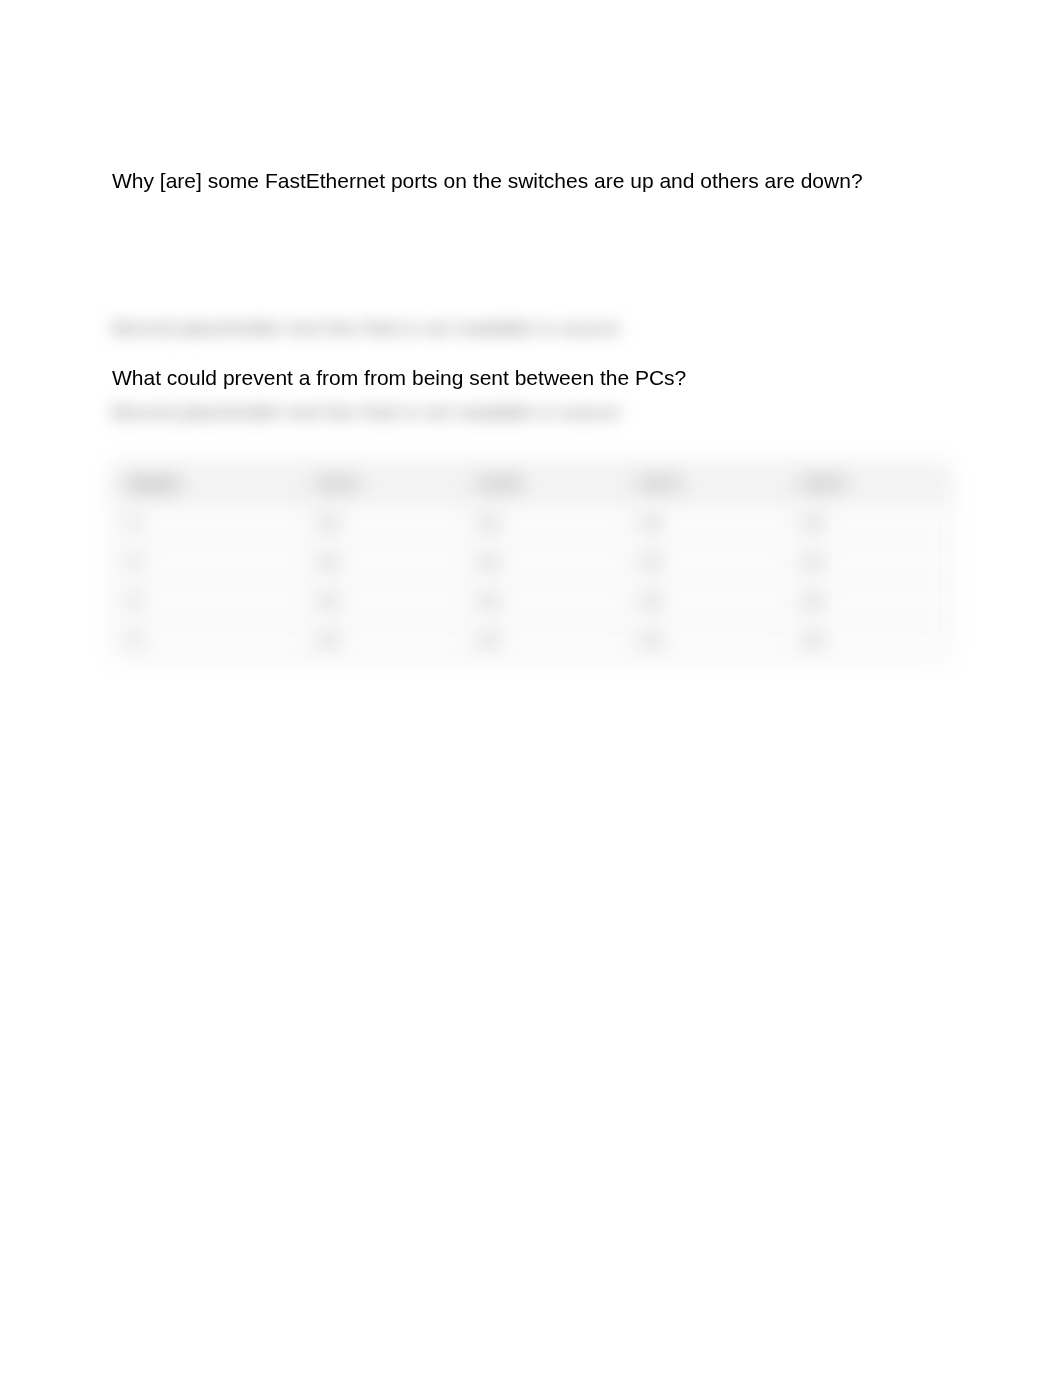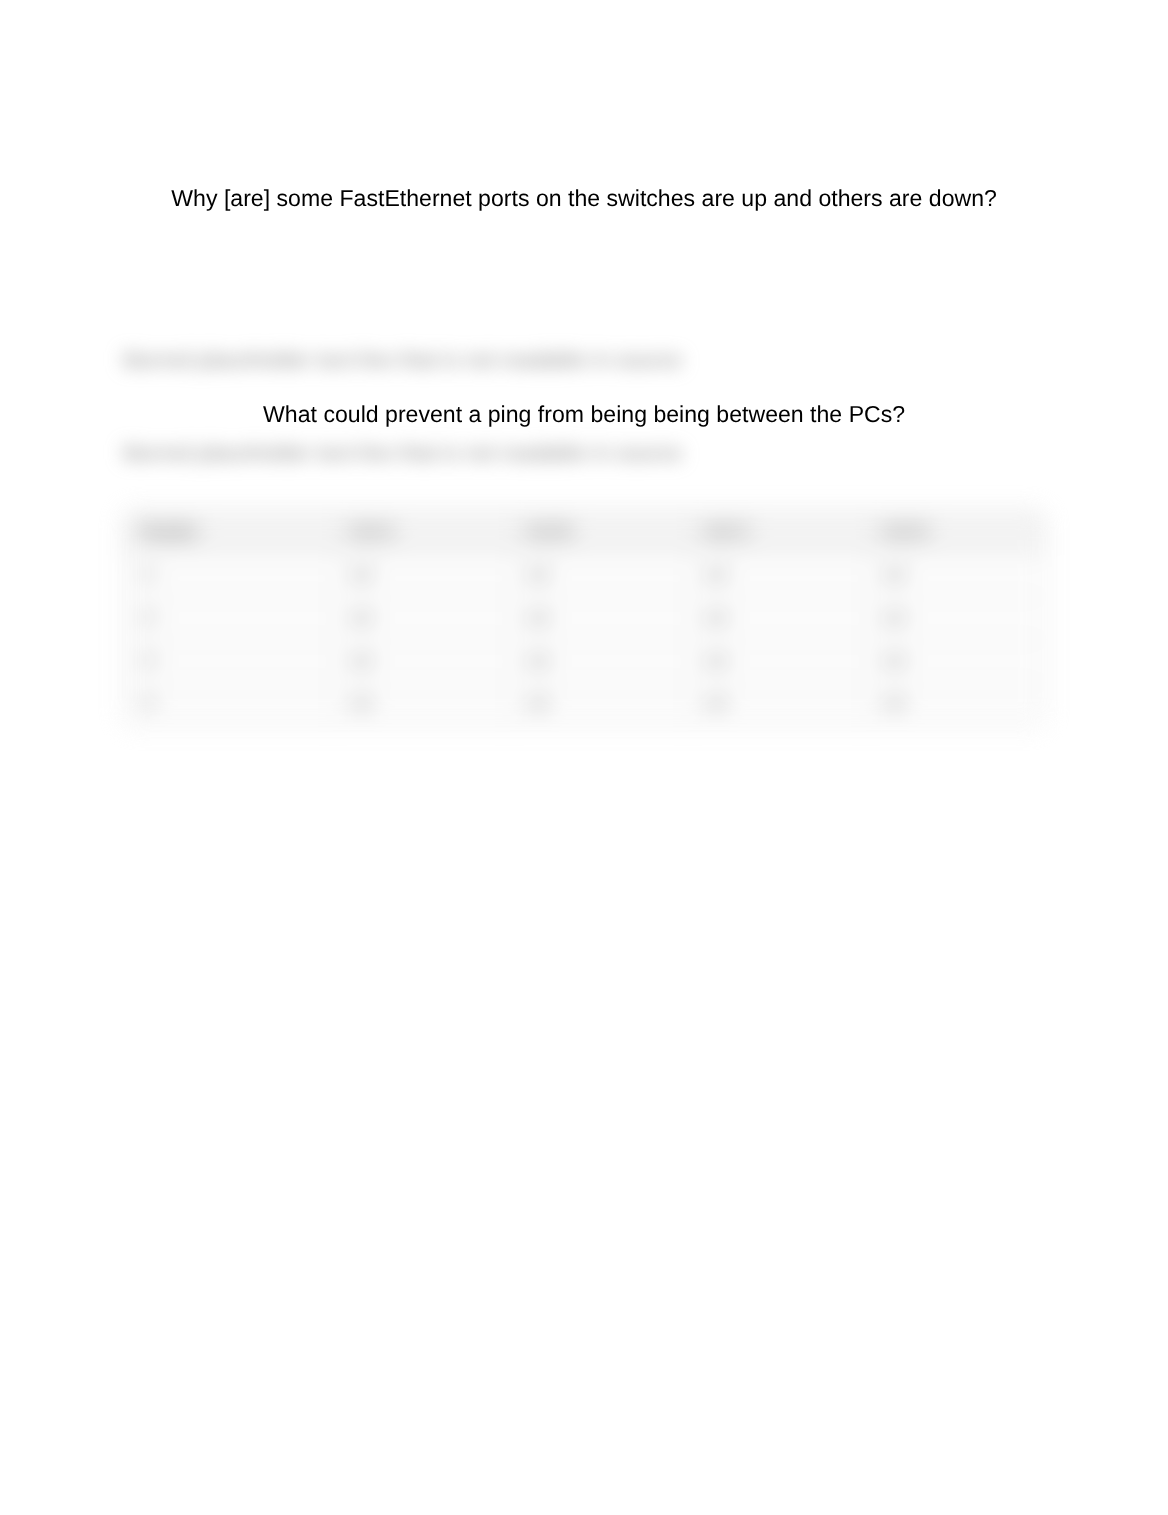--- a/index.html
+++ b/index.html
@@ -16,21 +16,20 @@
       color: #000000;
       position: relative;
       overflow: hidden;
     }
     .content {
       padding: 165px 112px 0 112px;
     }
     .question {
       margin-bottom: 28px;
       line-height: 1.5;
-      text-align: center;
     }
     .q1 {
       margin-bottom: 120px;
     }
     .blurred-line {
       filter: blur(8px);
       color: #888;
       margin-bottom: 30px;
       font-size: 20px;
     }
@@ -73,21 +72,21 @@
 
   <div class="question q1">
     <span>Why [are] some FastEthernet ports on the switches are up and others are down?</span>
   </div>
 
   <div class="blurred-line above">
     <span>blurred placeholder text line that is not readable in source</span>
   </div>
 
   <div class="question q2-wrap">
-    <span>What could prevent a ping from being being between the PCs?</span>
+    <span>What could prevent a from from being sent between the PCs?</span>
   </div>
 
   <div class="blurred-line">
     <span>blurred placeholder text line that is not readable in source</span>
   </div>
 
   <div class="table-area">
     <table>
       <thead>
         <tr>

